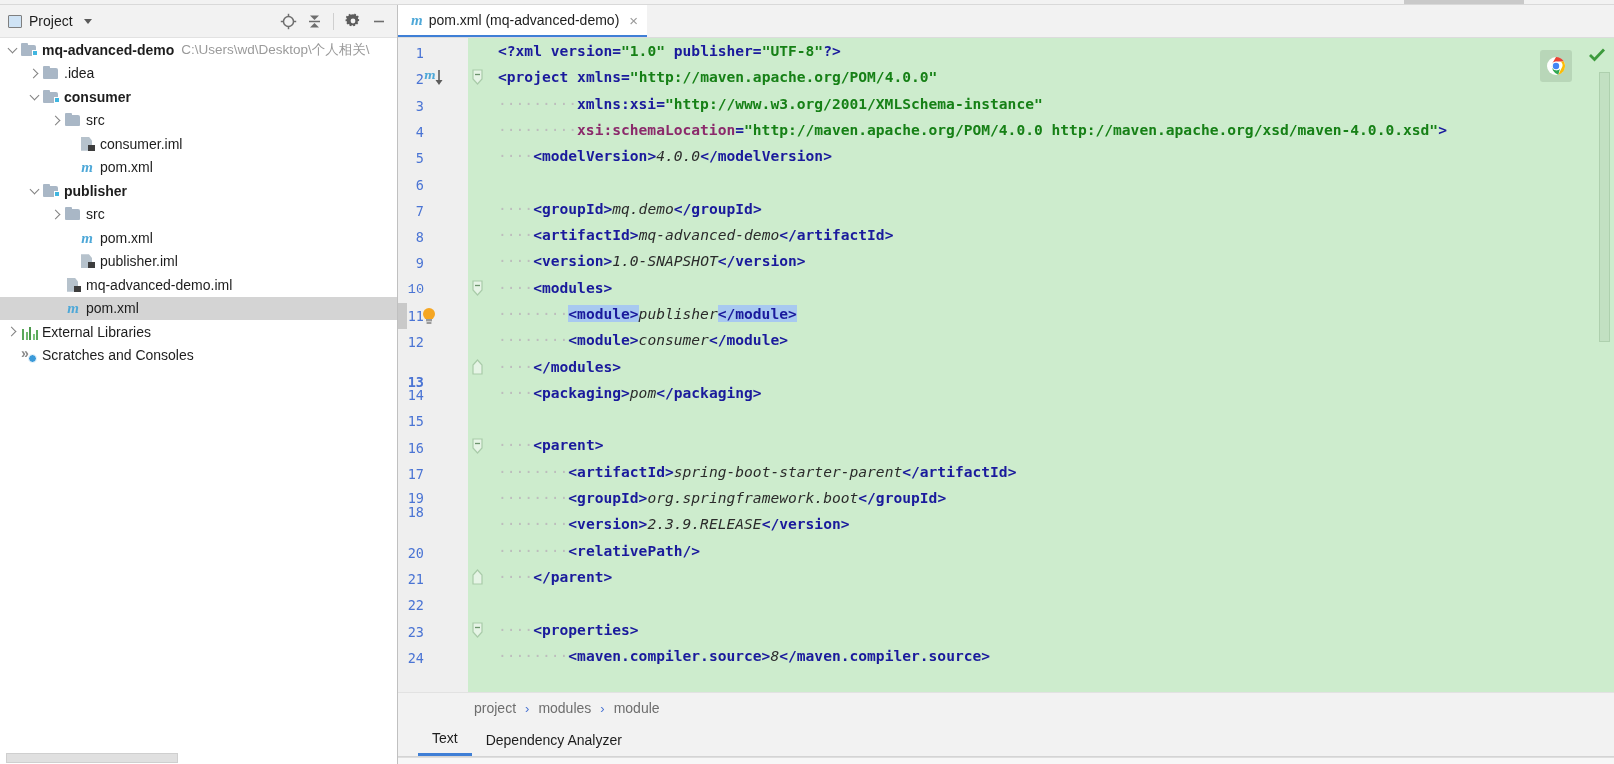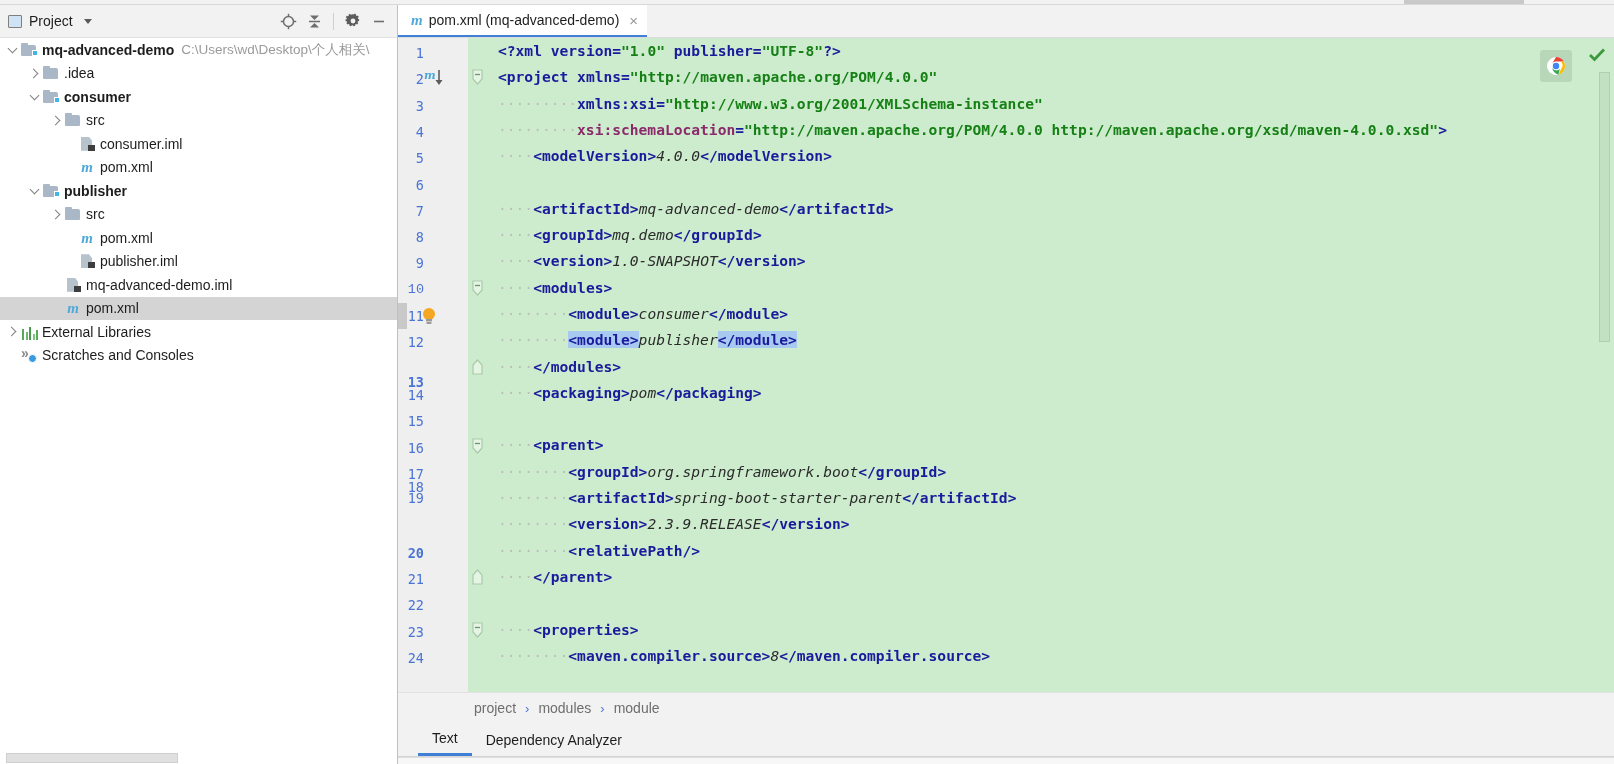--- a/index.html
+++ b/index.html
@@ -332,23 +332,23 @@
                 <circle cx="11" cy="11" r="6" fill="#f5a623"></circle>
                 <rect x="8" y="16" width="6" height="2.4" fill="#9a9a9a"></rect>
                 <rect x="8.6" y="19" width="4.8" height="2" fill="#9a9a9a"></rect>
               </svg></div>
             <div class="lnum" style="top: 291.3px;">12</div>
             <div class="lnum" style="top: 331px; font-weight: bold;">13</div>
             <div class="lnum" style="top: 343.9px;">14</div>
             <div class="lnum" style="top: 370.2px;">15</div>
             <div class="lnum" style="top: 396.5px;">16</div>
             <div class="lnum" style="top: 422.8px;">17</div>
-            <div class="lnum" style="top: 436px;">18</div>
+            <div class="lnum" style="top: 461px;">18</div>
             <div class="lnum" style="top: 447px;">19</div>
-            <div class="lnum" style="top: 501.7px; font-weight: bold;">20</div>
+            <div class="lnum" style="top: 501.7px;">20</div>
             <div class="lnum" style="top: 528px;">21</div>
             <div class="lnum" style="top: 554.3px;">22</div>
             <div class="lnum" style="top: 580.6px;">23</div>
             <div class="lnum" style="top: 606.9px;">24</div>
           </div>
         <div class="fold-col" id="foldcol">
             <div class="fmark" style="top: 28.3px;"><svg width="13" height="26" viewBox="0 0 13 26">
                 <path d="M2 4 h9 v9 l-4.5 5 L2 13 z" fill="#e6f4e6" stroke="#a9cba9" stroke-width="1.2"></path>
                 <line x1="4" y1="8.5" x2="9" y2="8.5" stroke="#6d946d" stroke-width="1.3"></line>
               </svg></div>
@@ -371,32 +371,32 @@
                 <line x1="4" y1="8.5" x2="9" y2="8.5" stroke="#6d946d" stroke-width="1.3"></line>
               </svg></div>
           </div>
         <div class="code" id="code">
             <div class="cline"><span class="punct">&lt;?</span><span class="tag">xml</span><span class="ws"> </span><span class="aname">version</span><span class="punct">=</span><span class="aval">"1.0"</span><span class="ws"> </span><span class="aname">publisher</span><span class="punct">=</span><span class="aval">"UTF-8"</span><span class="punct">?&gt;</span></div>
             <div class="cline"><span class="punct">&lt;</span><span class="tag">project</span><span class="ws"> </span><span class="aname">xmlns</span><span class="punct">=</span><span class="aval">"http://maven.apache.org/POM/4.0.0"</span></div>
             <div class="cline"><span class="ws">·········</span><span class="aname">xmlns:xsi</span><span class="punct">=</span><span class="aval">"http://www.w3.org/2001/XMLSchema-instance"</span></div>
             <div class="cline"><span class="ws">·········</span><span class="xsi">xsi:schemaLocation</span><span class="punct">=</span><span class="aval">"http://maven.apache.org/POM/4.0.0 http://maven.apache.org/xsd/maven-4.0.0.xsd"</span><span class="punct">&gt;</span></div>
             <div class="cline"><span class="ws">····</span><span class="punct">&lt;</span><span class="tag">modelVersion</span><span class="punct">&gt;</span><span class="txt">4.0.0</span><span class="punct">&lt;/</span><span class="tag">modelVersion</span><span class="punct">&gt;</span></div>
             <div class="cline"></div>
+            <div class="cline"><span class="ws">····</span><span class="punct">&lt;</span><span class="tag">groupId</span><span class="punct">&gt;</span><span class="txt">mq.demo</span><span class="punct">&lt;/</span><span class="tag">groupId</span><span class="punct">&gt;</span></div>
             <div class="cline"><span class="ws">····</span><span class="punct">&lt;</span><span class="tag">artifactId</span><span class="punct">&gt;</span><span class="txt">mq-advanced-demo</span><span class="punct">&lt;/</span><span class="tag">artifactId</span><span class="punct">&gt;</span></div>
-            <div class="cline"><span class="ws">····</span><span class="punct">&lt;</span><span class="tag">groupId</span><span class="punct">&gt;</span><span class="txt">mq.demo</span><span class="punct">&lt;/</span><span class="tag">groupId</span><span class="punct">&gt;</span></div>
             <div class="cline"><span class="ws">····</span><span class="punct">&lt;</span><span class="tag">version</span><span class="punct">&gt;</span><span class="txt">1.0-SNAPSHOT</span><span class="punct">&lt;/</span><span class="tag">version</span><span class="punct">&gt;</span></div>
             <div class="cline"><span class="ws">····</span><span class="punct">&lt;</span><span class="tag">modules</span><span class="punct">&gt;</span></div>
+            <div class="cline"><span class="ws">········</span><span class="punct hl">&lt;</span><span class="tag hl">module</span><span class="punct hl">&gt;</span><span class="txt">publisher</span><span class="punct hl">&lt;/</span><span class="tag hl">module</span><span class="punct hl">&gt;</span></div>
             <div class="cline"><span class="ws">········</span><span class="punct">&lt;</span><span class="tag">module</span><span class="punct">&gt;</span><span class="txt">consumer</span><span class="punct">&lt;/</span><span class="tag">module</span><span class="punct">&gt;</span></div>
-            <div class="cline"><span class="ws">········</span><span class="punct hl">&lt;</span><span class="tag hl">module</span><span class="punct hl">&gt;</span><span class="txt">publisher</span><span class="punct hl">&lt;/</span><span class="tag hl">module</span><span class="punct hl">&gt;</span></div>
             <div class="cline"><span class="ws">····</span><span class="punct">&lt;/</span><span class="tag">modules</span><span class="punct">&gt;</span></div>
             <div class="cline"><span class="ws">····</span><span class="punct">&lt;</span><span class="tag">packaging</span><span class="punct">&gt;</span><span class="txt">pom</span><span class="punct">&lt;/</span><span class="tag">packaging</span><span class="punct">&gt;</span></div>
             <div class="cline"></div>
             <div class="cline"><span class="ws">····</span><span class="punct">&lt;</span><span class="tag">parent</span><span class="punct">&gt;</span></div>
+            <div class="cline"><span class="ws">········</span><span class="punct">&lt;</span><span class="tag">artifactId</span><span class="punct">&gt;</span><span class="txt">spring-boot-starter-parent</span><span class="punct">&lt;/</span><span class="tag">artifactId</span><span class="punct">&gt;</span></div>
             <div class="cline"><span class="ws">········</span><span class="punct">&lt;</span><span class="tag">groupId</span><span class="punct">&gt;</span><span class="txt">org.springframework.boot</span><span class="punct">&lt;/</span><span class="tag">groupId</span><span class="punct">&gt;</span></div>
-            <div class="cline"><span class="ws">········</span><span class="punct">&lt;</span><span class="tag">artifactId</span><span class="punct">&gt;</span><span class="txt">spring-boot-starter-parent</span><span class="punct">&lt;/</span><span class="tag">artifactId</span><span class="punct">&gt;</span></div>
             <div class="cline"><span class="ws">········</span><span class="punct">&lt;</span><span class="tag">version</span><span class="punct">&gt;</span><span class="txt">2.3.9.RELEASE</span><span class="punct">&lt;/</span><span class="tag">version</span><span class="punct">&gt;</span></div>
             <div class="cline"><span class="ws">········</span><span class="punct">&lt;</span><span class="tag">relativePath</span><span class="punct">/&gt;</span></div>
             <div class="cline"><span class="ws">····</span><span class="punct">&lt;/</span><span class="tag">parent</span><span class="punct">&gt;</span></div>
             <div class="cline"></div>
             <div class="cline"><span class="ws">····</span><span class="punct">&lt;</span><span class="tag">properties</span><span class="punct">&gt;</span></div>
             <div class="cline"><span class="ws">········</span><span class="punct">&lt;</span><span class="tag">maven.compiler.source</span><span class="punct">&gt;</span><span class="txt">8</span><span class="punct">&lt;/</span><span class="tag">maven.compiler.source</span><span class="punct">&gt;</span></div>
           </div>
 
         <div class="chrome-btn">
           <svg width="20" height="20" viewBox="0 0 20 20">

